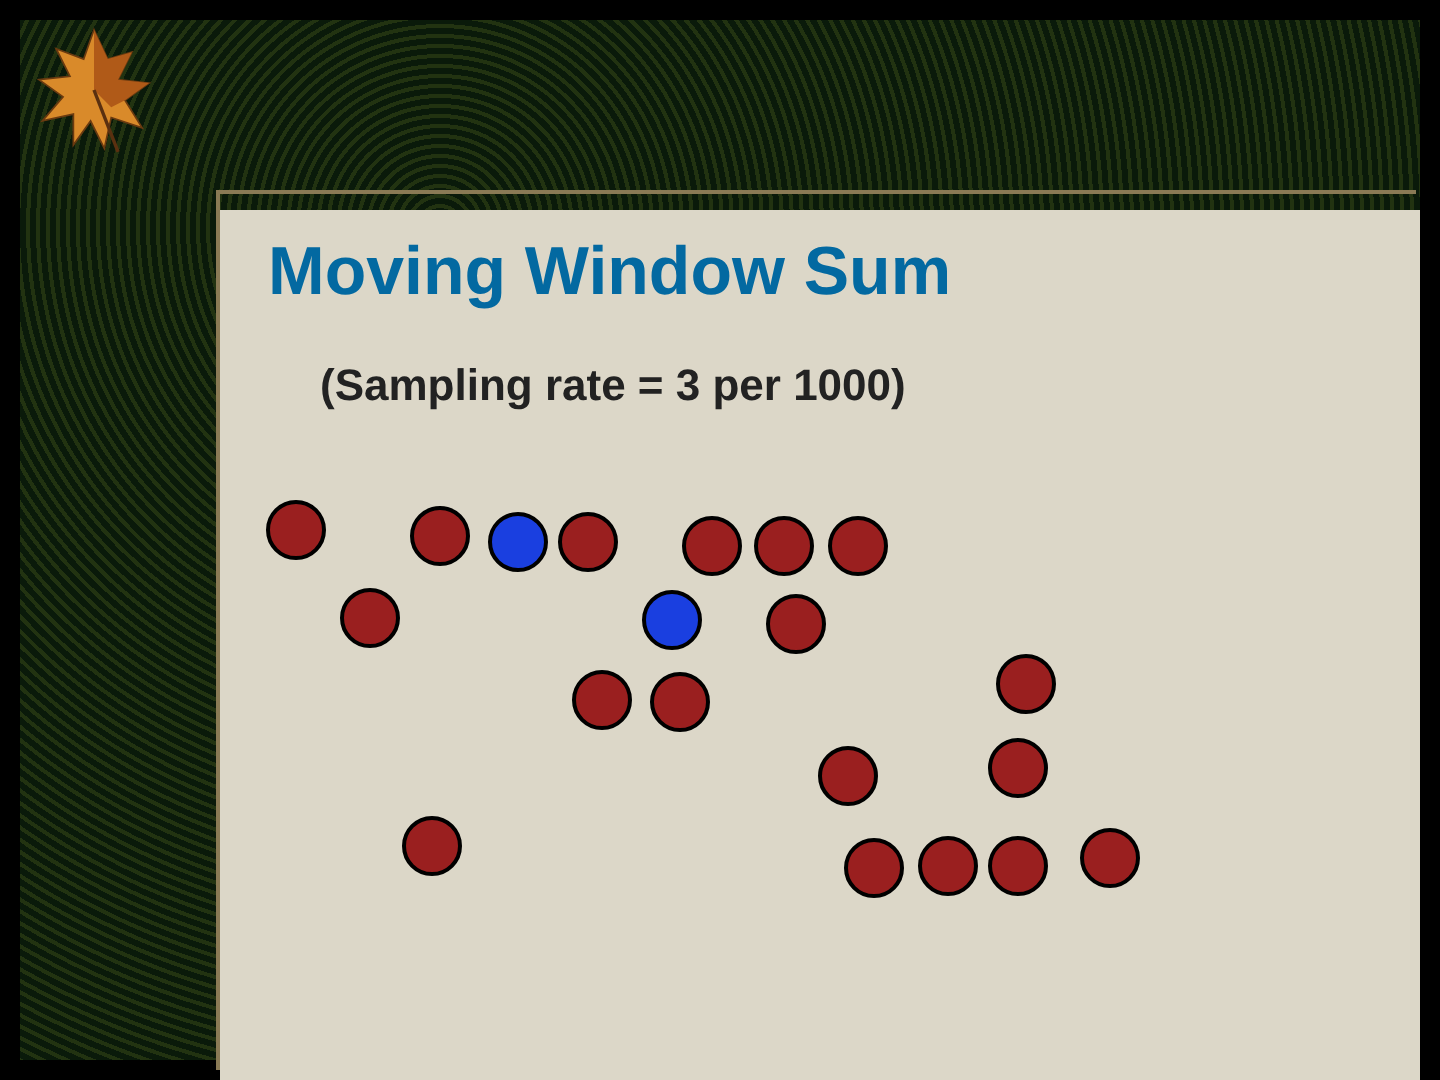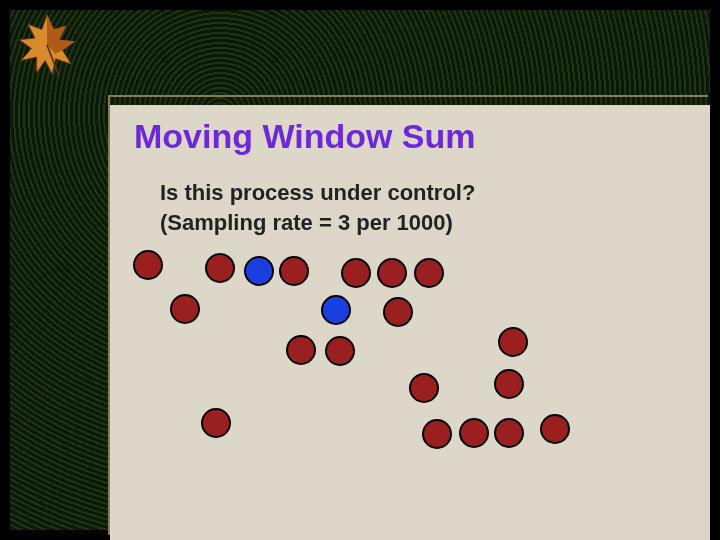--- a/index.html
+++ b/index.html
@@ -48,21 +48,21 @@
     top: 95px;
     width: 600px;
     height: 435px;
     background: #dcd7c8;
     box-sizing: border-box;
     padding: 10px 20px;
   }
   .title {
     font-size: 34px;
     font-weight: bold;
-    color: #6d28d9;
+    color: #0369a1;
     margin: 2px 0 22px 4px;
   }
   .subtitle {
     font-size: 22px;
     font-weight: bold;
     color: #222;
     margin-left: 30px;
     line-height: 1.35;
   }
   .dotfield {
@@ -102,21 +102,20 @@
       <path d="M0,-35 L8,-18 L22,-22 L14,-6 L32,-4 L18,6 L10,10 L0,0 Z" fill="#b05a18"></path>
       <line x1="0" y1="0" x2="14" y2="36" stroke="#5a3010" stroke-width="2"></line>
     </g>
   </svg>
 
   <div class="inner-border"></div>
   <div class="inner-border-v"></div>
 
   <div class="content">
     <div class="title">Moving Window Sum</div>
-    <div class="subtitle">Is this process under control?</div>
     <div class="subtitle">(Sampling rate = 3 per 1000)</div>
   </div>
 
   <div class="dotfield" id="dotfield">
       <div class="dot red" style="left: 123px; top: 240px;"></div>
       <div class="dot red" style="left: 195px; top: 243px;"></div>
       <div class="dot red" style="left: 160px; top: 284px;"></div>
       <div class="dot red" style="left: 191px; top: 398px;"></div>
       <div class="dot red" style="left: 269px; top: 246px;"></div>
       <div class="dot red" style="left: 276px; top: 325px;"></div>

